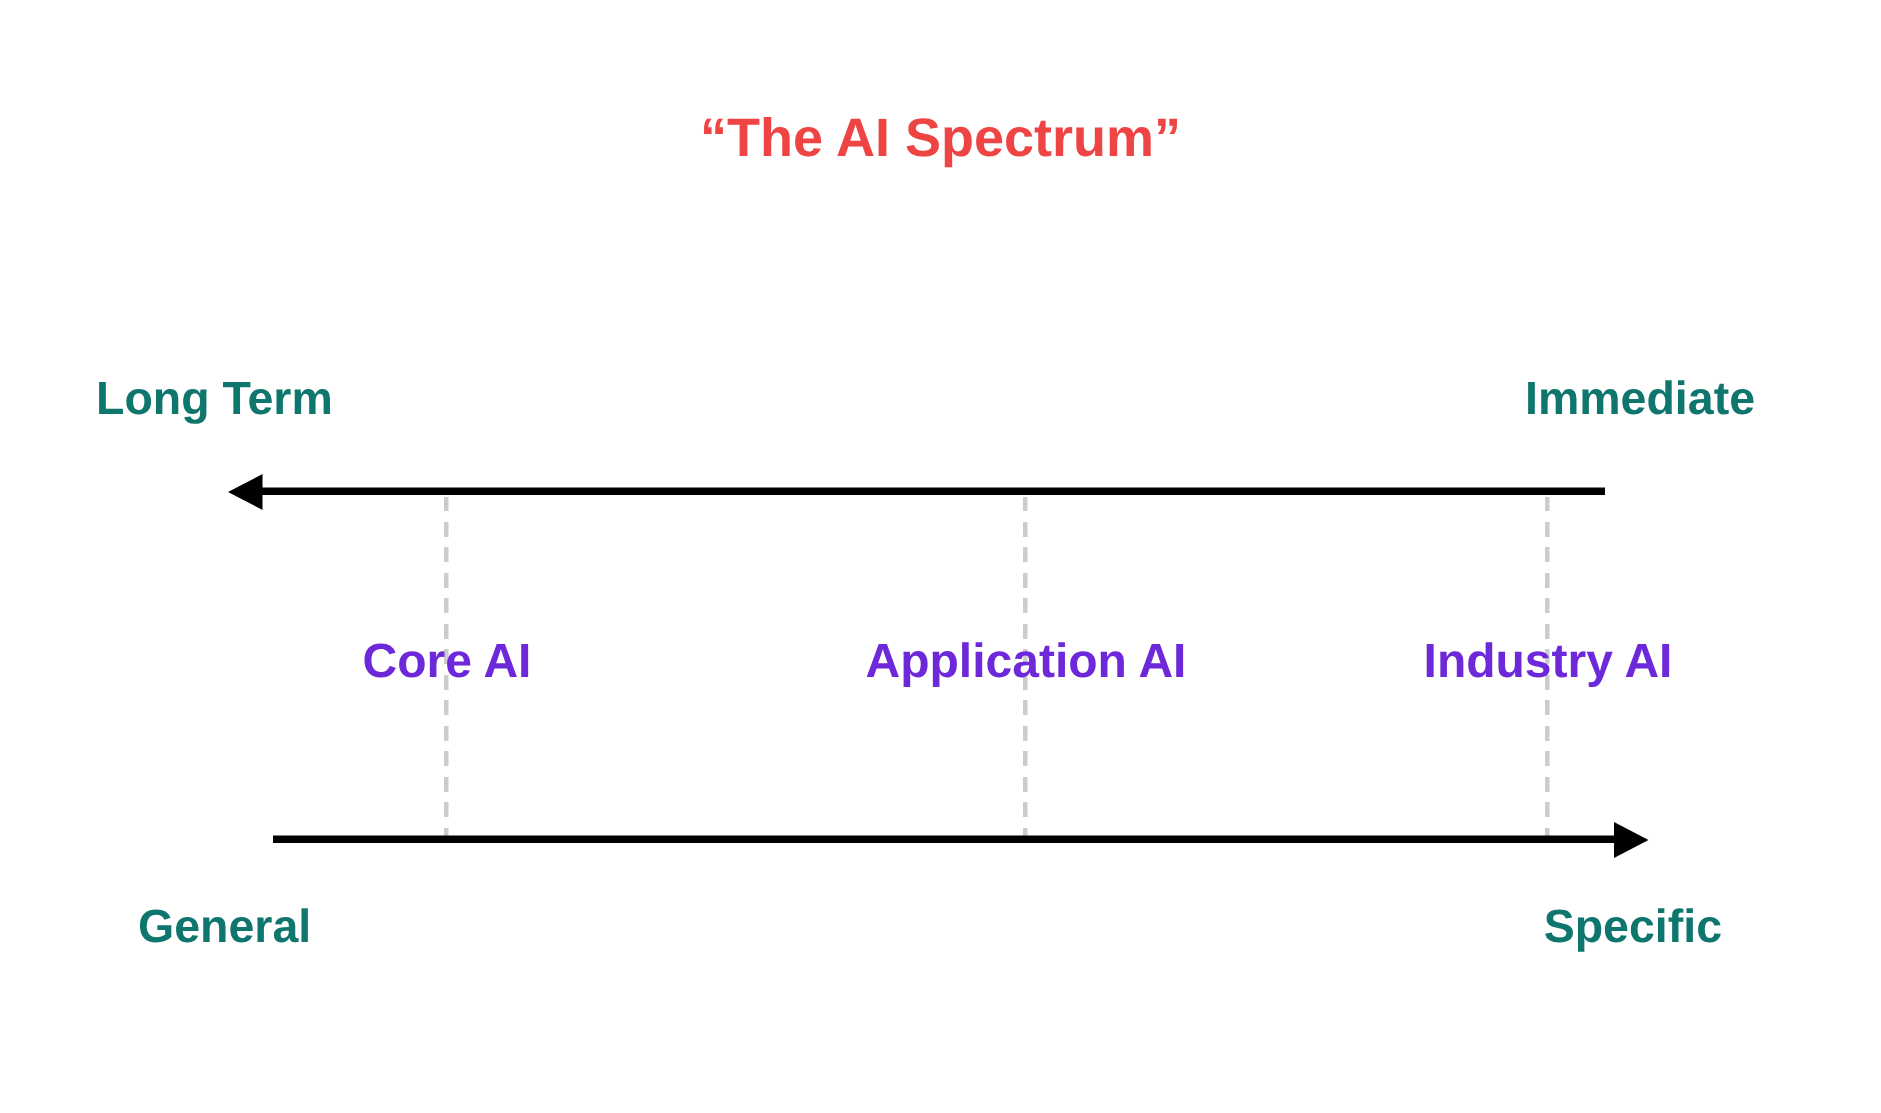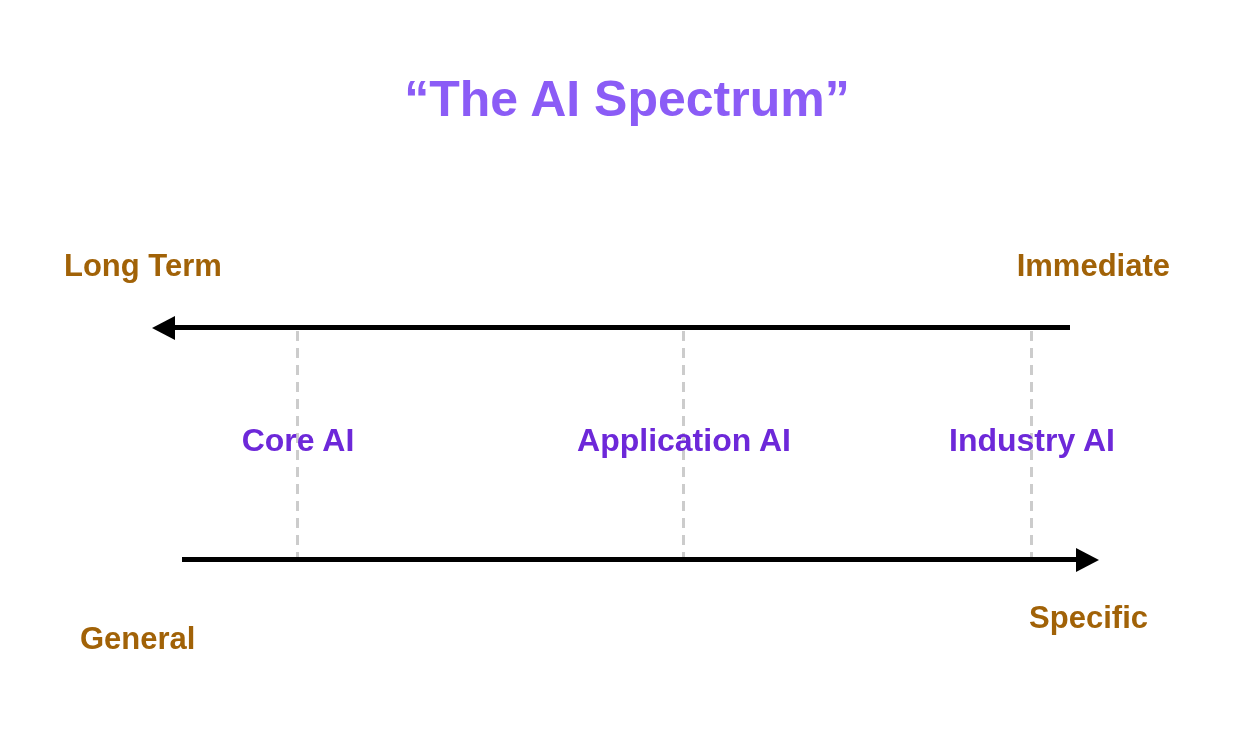--- a/index.html
+++ b/index.html
@@ -9,37 +9,37 @@
     height: 742px;
     background: #ffffff;
     overflow: hidden;
     font-family: "Liberation Sans", sans-serif;
   }
   .title {
     position: absolute;
     top: 72px; left: 0; right: 0;
     margin: 0;
     text-align: center;
-    font-size: 50px;
+    font-size: 36px;
     font-weight: bold;
     line-height: 1.1;
-    color: #8b5cf6;
+    color: #ef4444;
     letter-spacing: 0px;
   }
   .axis-label {
     position: absolute;
     font-size: 31px;
     font-weight: bold;
     line-height: 1;
-    color: #a16207;
+    color: #0f766e;
     white-space: nowrap;
   }
   .axis-label.top-left   { left: 64px;  top: 250px; }
   .axis-label.top-right  { right: 84px; top: 250px; text-align: right; }
-  .axis-label.bottom-left  { left: 80px;  top: 602px; margin-top: 21px; }
+  .axis-label.bottom-left  { left: 92px;  top: 602px; }
   .axis-label.bottom-right { right: 106px; top: 602px; text-align: center; }
 
   .arrow-line {
     position: absolute;
     height: 5px;
     background: #000000;
   }
   .arrow-line.top    { left: 168px; top: 325px; width: 902px; }
   .arrow-line.bottom { left: 182px; top: 557px; width: 895px; }
 

